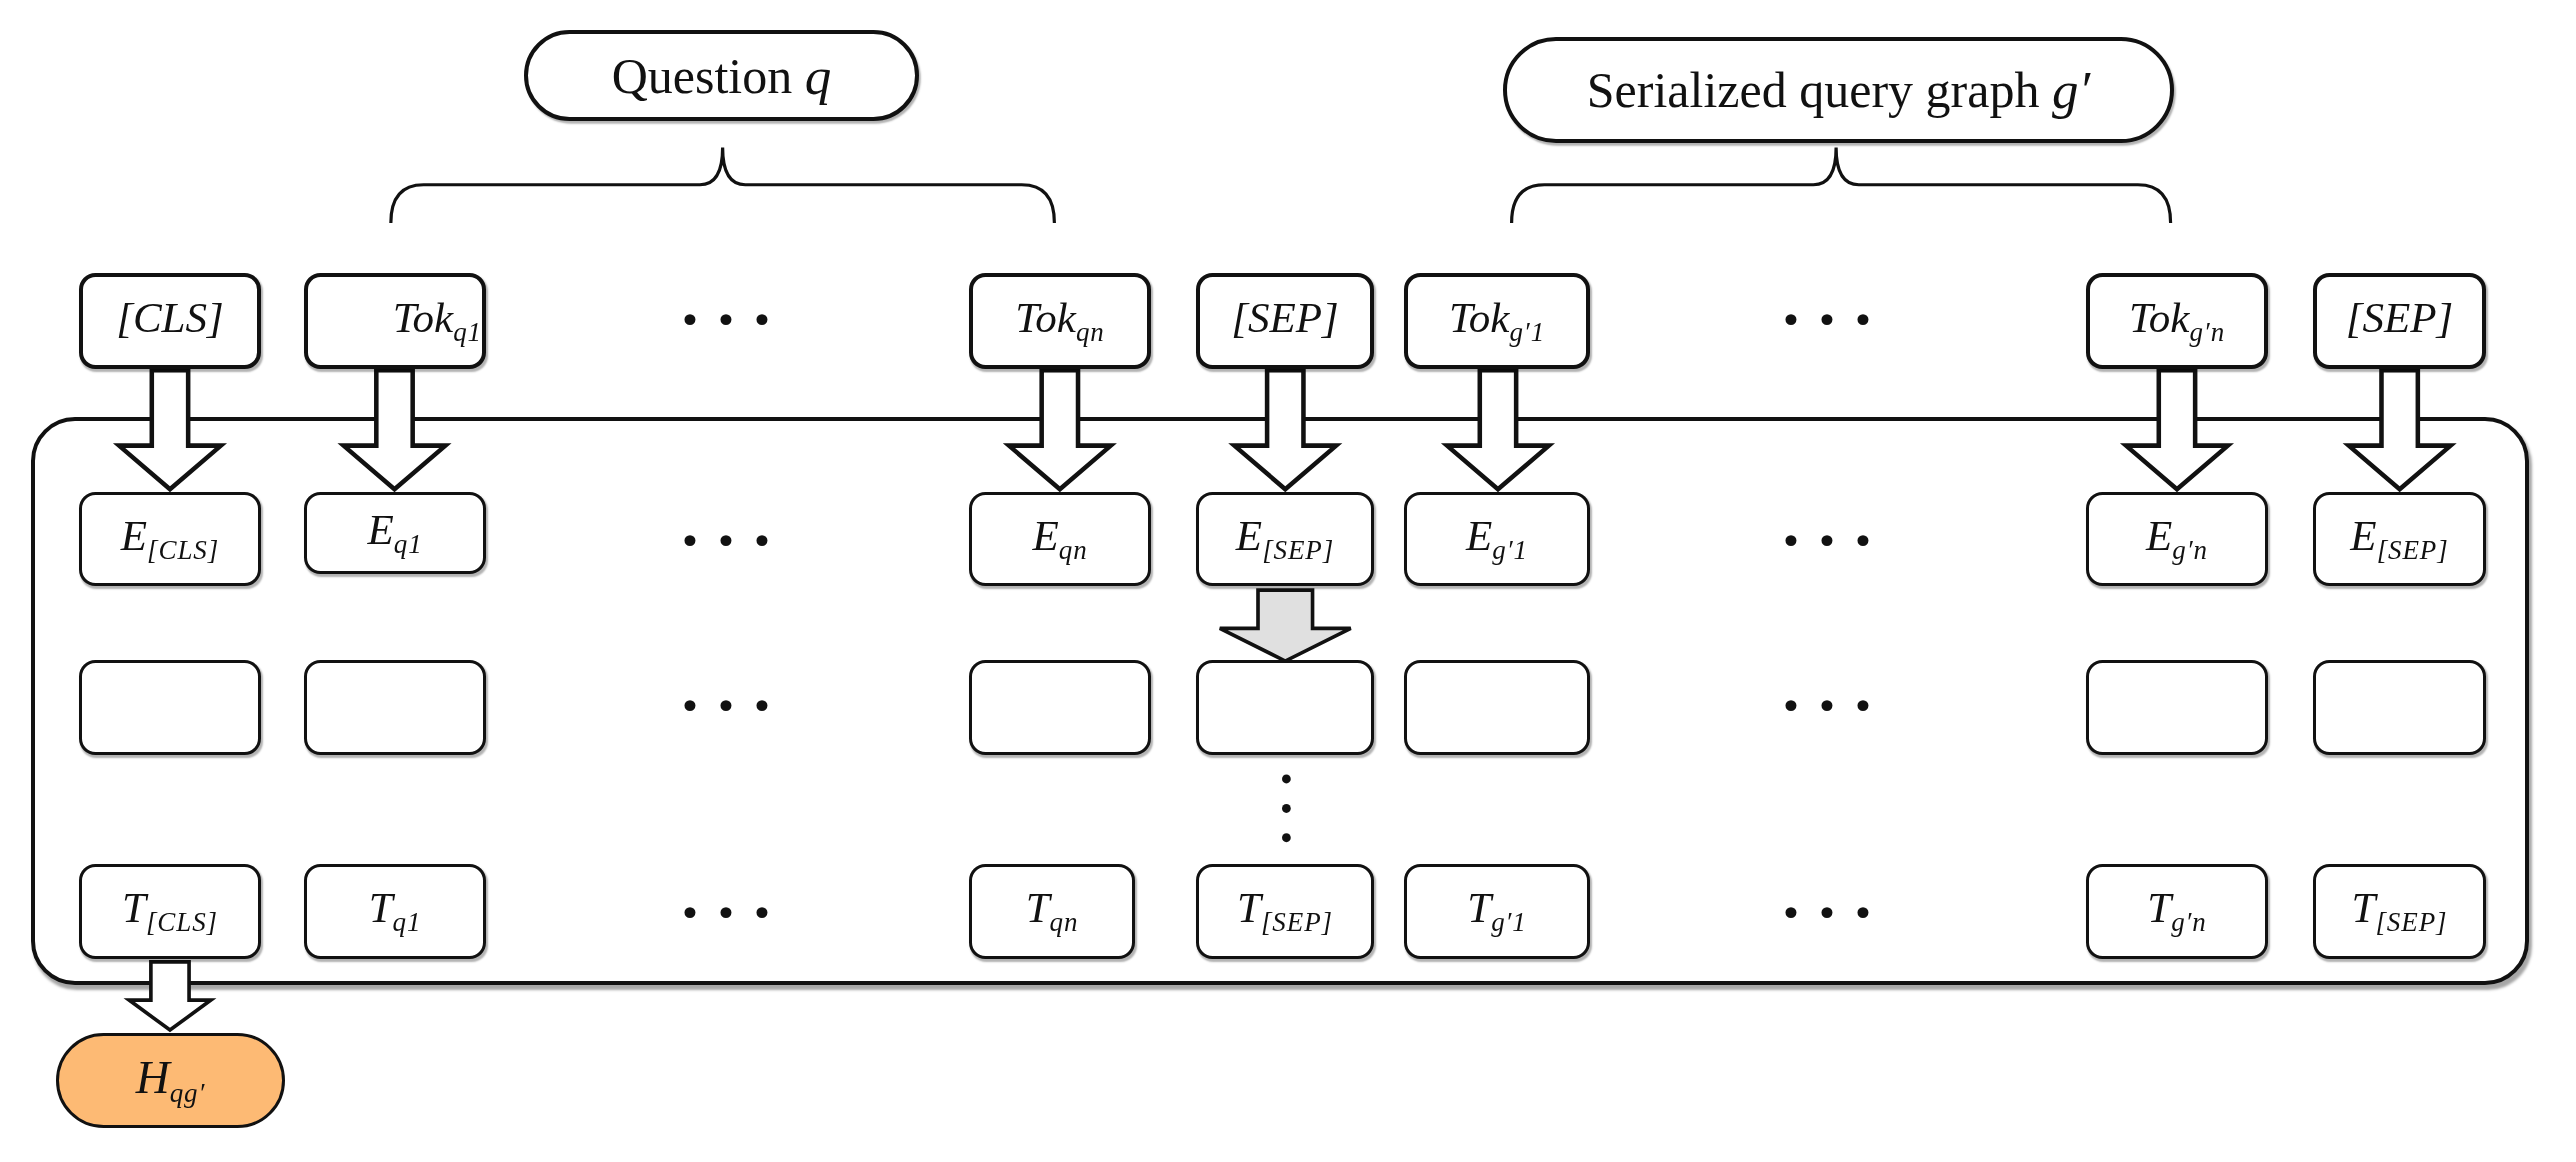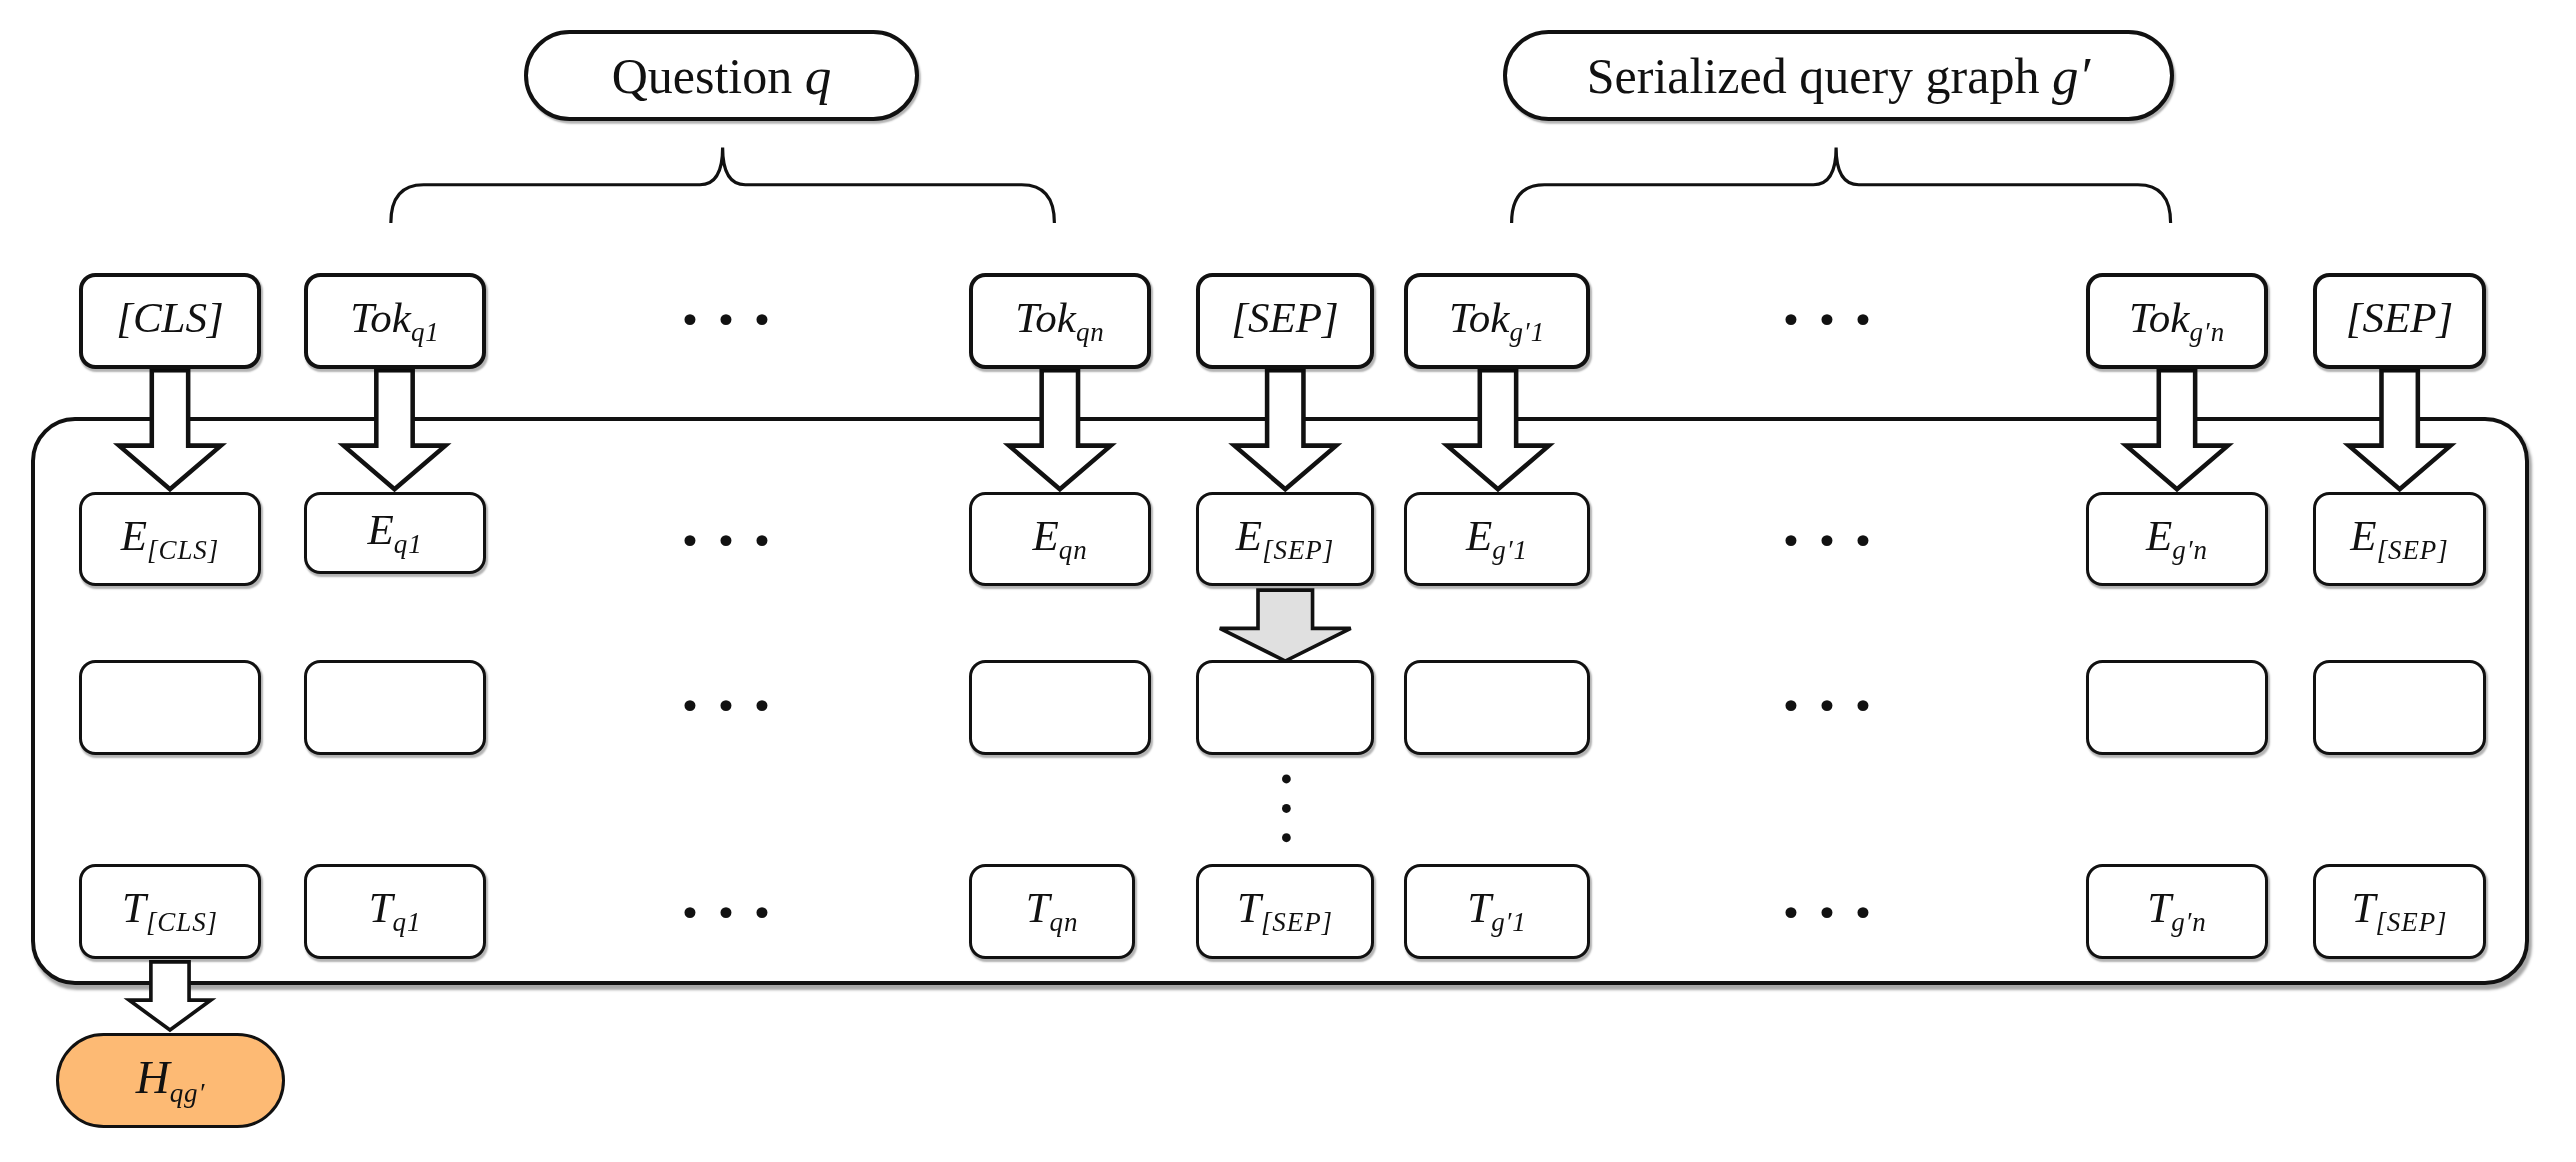--- a/index.html
+++ b/index.html
@@ -108,29 +108,29 @@
 
     <polygon points="1384,649 1444,649 1444,691 1486,691 1414,727 1342,691 1384,691" fill="#e0e0e0" stroke="#111" stroke-width="4"></polygon>
 
     <polygon points="166,1058 208,1058 208,1100 232,1100 187,1133 142,1100 166,1100" fill="#fff" stroke="#111" stroke-width="4"></polygon>
   </svg>
 
   <div class="pill" style="left:524px; top:30px; width:395px; height:91px;font-family:Liberation Serif, serif;">
     <span>Question</span>
     <span class="mathvar">q</span>
   </div>
-  <div class="pill" style="left:1503px; top:30px; width:671px; height:91px;text-align:right;">
+  <div class="pill" style="left:1503px; top:37px; width:671px; height:106px;text-align:right;">
     <span>Serialized query graph</span>
     <span class="mathvar">g′</span>
   </div>
 
   <div class="box" style="left:79px; top:273px; width:182px; height:96px;">
     <span class="lab"><span>[CLS]</span><span class="sub"></span></span>
   </div>
-  <div class="box" style="left:304px; top:273px; width:182px; height:96px;">
+  <div class="box" style="left:304px; top:273px; width:182px; height:96px;justify-content:flex-end;">
     <span class="lab"><span>Tok</span><span class="sub">q1</span></span>
   </div>
   <div class="dots" style="left:726px; top:321px;">•••</div>
   <div class="box" style="left:969px; top:273px; width:182px; height:96px;">
     <span class="lab"><span>Tok</span><span class="sub">qn</span></span>
   </div>
   <div class="box" style="left:1196px; top:273px; width:178px; height:96px;">
     <span class="lab"><span>[SEP]</span><span class="sub"></span></span>
   </div>
   <div class="box" style="left:1404px; top:273px; width:186px; height:96px;">

